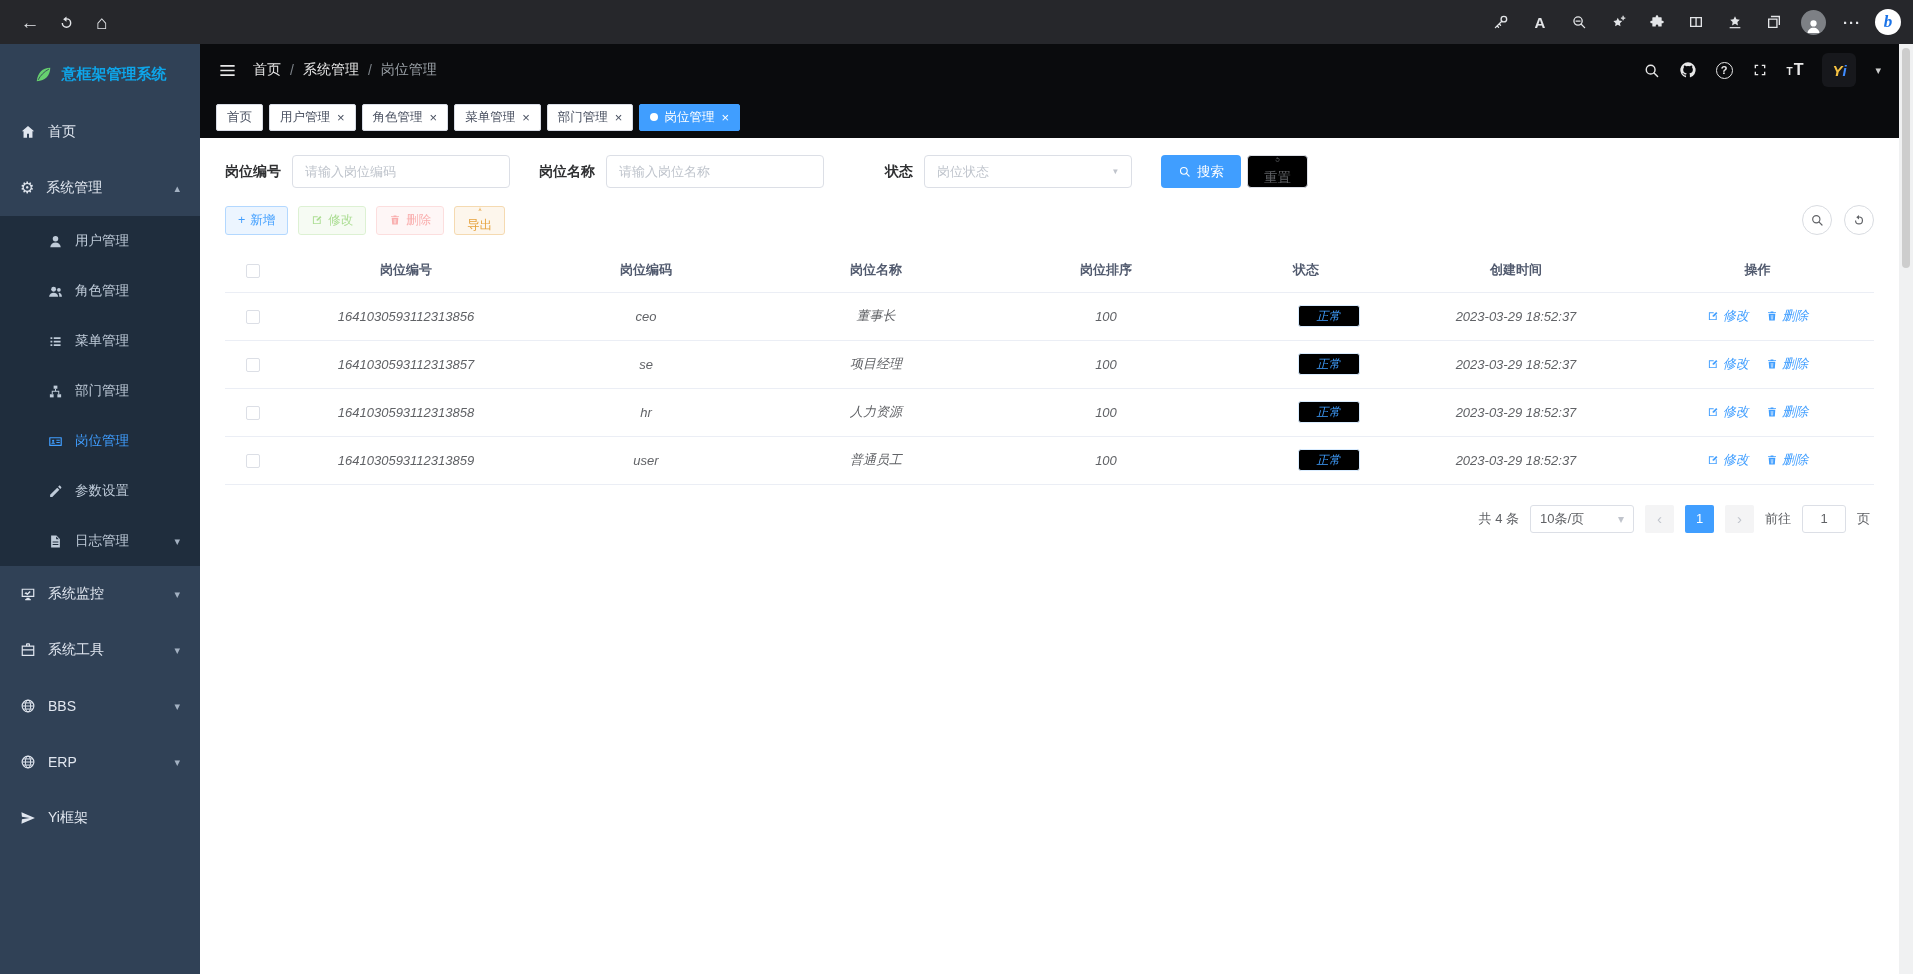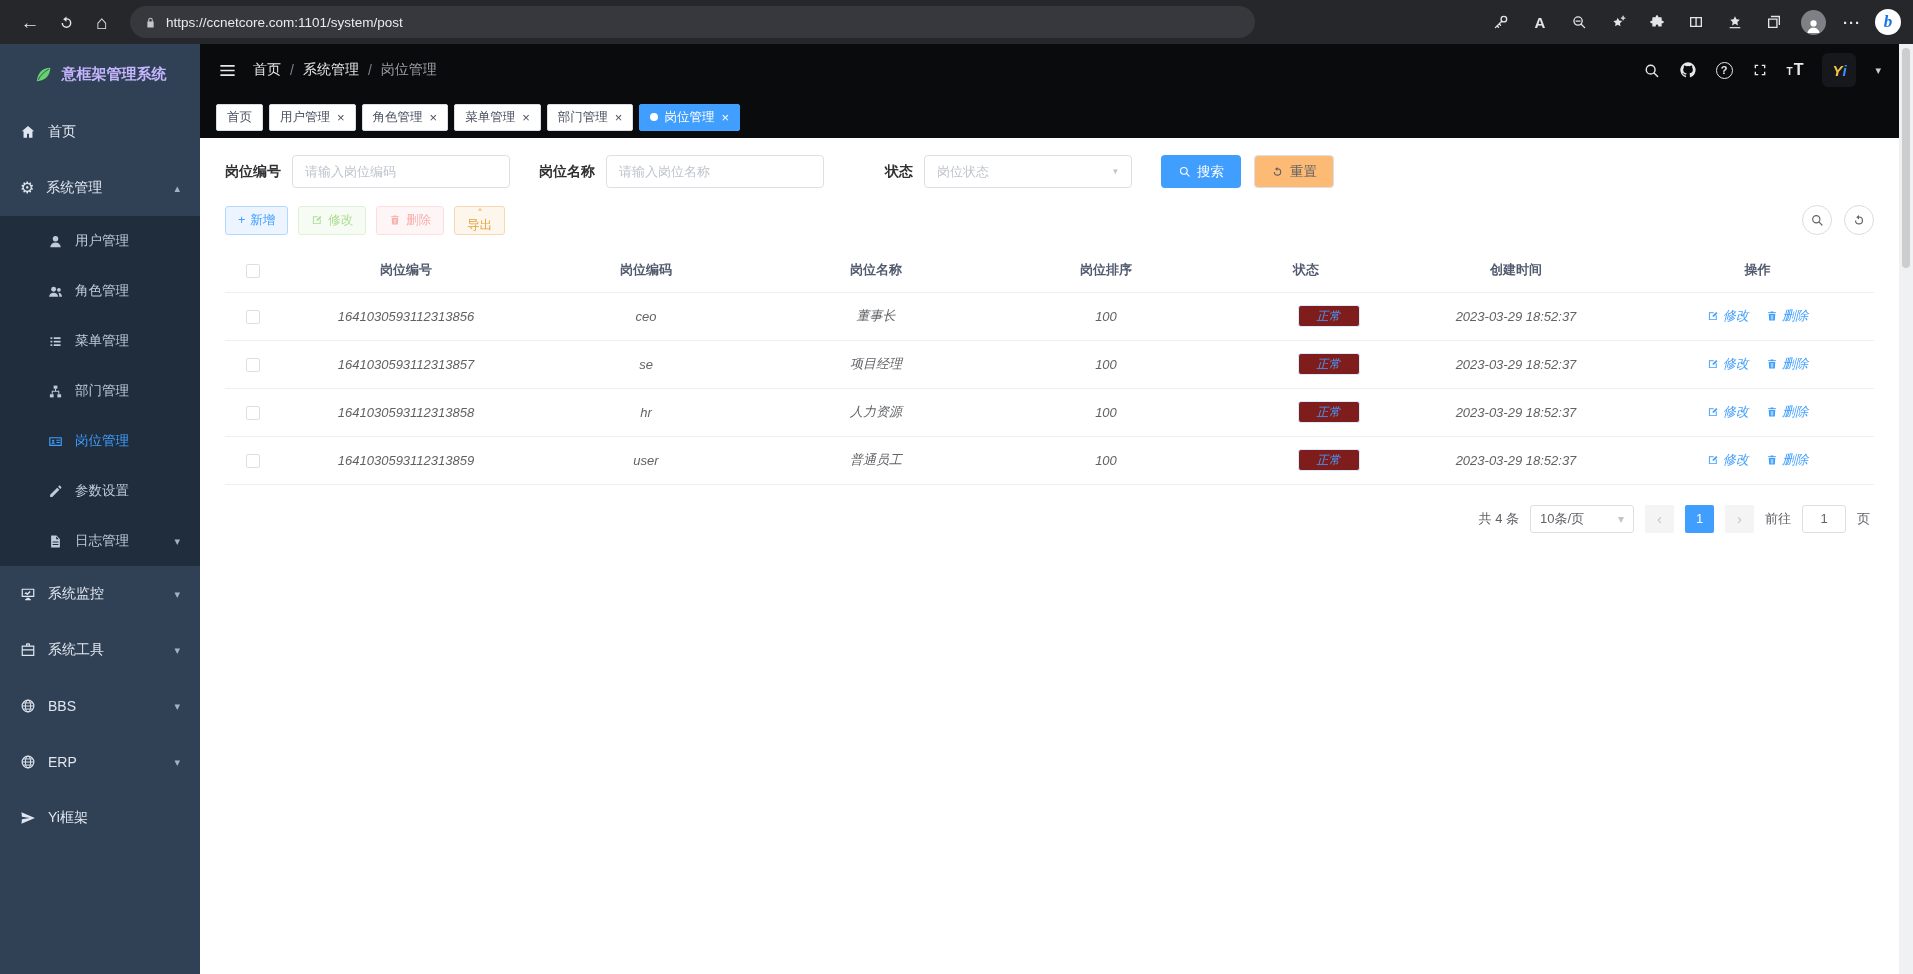--- a/index.html
+++ b/index.html
@@ -22,21 +22,21 @@
   .avatar-person { width:25px; height:25px; border-radius:50%; background:#7d8085; display:flex; align-items:flex-end; justify-content:center; overflow:hidden; color:#fff; }
   .copilot { width:26px; height:26px; border-radius:50%; background:#fff; display:flex; align-items:center; justify-content:center; cursor:pointer; }
   .cp-b { color:#1a73e8; font-weight:bold; font-style:italic; font-family:"Liberation Serif",serif; font-size:17px; }
   .more-glyph { font-size:15px; font-weight:bold; letter-spacing:1px; }
 
   
   .app { flex:1; display:flex; min-height:0; }
 
   
   .sidebar { width:200px; background:#304156; flex:0 0 auto; display:flex; flex-direction:column; overflow:hidden; }
-  .logo { height:60px; display:flex; align-items:center; justify-content:center; gap:9px; color:#c4b5fd; font-weight:600; font-size:15px; cursor:pointer; }
+  .logo { height:60px; display:flex; align-items:center; justify-content:center; gap:9px; color:#0ea5e9; font-weight:600; font-size:15px; cursor:pointer; }
   .logo svg { color:#67d06f; }
   .nav-item { height:56px; display:flex; align-items:center; padding:0 20px; gap:12px; font-size:14px; color:#e0e6ef; cursor:pointer; }
   .nav-item svg, .nav-item .glyph-ico { flex:0 0 auto; }
   .glyph-ico { font-size:16px; line-height:1; }
   .subnav { background:#1f2d3d; }
   .subnav .nav-item { height:50px; padding-left:48px; color:#bfcbd9; font-size:13.5px; }
   .nav-item.active { color:#409eff; }
   .caret { margin-left:auto; font-size:11px; color:#a3b1c2; }
 
   
@@ -69,37 +69,37 @@
   .filter-row { display:flex; align-items:center; margin-bottom:17px; }
   .f-group { display:flex; align-items:center; gap:11px; margin-right:29px; }
   .f-group.gap-lg { margin-left:32px; }
   .f-label { font-size:14px; font-weight:700; color:#303133; white-space:nowrap; }
   .f-input { width:218px; height:33px; border:1px solid #dcdfe6; border-radius:4px; padding:0 12px; font-size:13px; color:#606266; outline:none; }
   .f-input::placeholder { color:#bfc4cc; }
   .f-select { width:208px; height:33px; border:1px solid #dcdfe6; border-radius:4px; display:flex; align-items:center; justify-content:space-between; padding:0 12px; color:#bfc4cc; font-size:13px; cursor:pointer; background:#fff;font-family:Liberation Mono, monospace; }
   .sel-caret { color:#c0c4cc; font-size:12px; }
   .btn { height:33px; border-radius:4px; border:1px solid transparent; display:inline-flex; align-items:center; gap:6px; padding:0 16px; font-size:13.5px; cursor:pointer; }
   .btn-primary { background:#409eff; color:#fff; }
-  .btn-plain { background:#fdba74; border-color:#dcdfe6; color:#606266; margin-left:13px; }
+  .btn-plain { background:#000000; border-color:#dcdfe6; color:#606266; margin-left:6px;flex-direction:column; }
 
   .toolbar { display:flex; align-items:center; margin-bottom:13px; }
   .tbtn { height:29px; padding:0 12px; border-radius:3px; font-size:12.5px; display:inline-flex; align-items:center; gap:5px; border:1px solid; cursor:pointer; margin-right:10px; background:#fff; }
   .tbtn-add { color:#409eff; background:#ecf5ff; border-color:#b3d8ff; }
   .tbtn-edit { color:#67c23a; background:#f0f9eb; border-color:#c2e7b0; opacity:.55; cursor:not-allowed; }
   .tbtn-del { color:#f56c6c; background:#fef0f0; border-color:#fbc4c4; opacity:.55; cursor:not-allowed; }
   .tbtn-export { color:#e6a23c; background:#fdf6ec; border-color:#f5dab1;flex-direction:column; }
   .toolbar-right { margin-left:auto; display:flex; gap:12px; }
   .circle-btn { width:30px; height:30px; border-radius:50%; border:1px solid #d9dce1; background:#fff; display:flex; align-items:center; justify-content:center; color:#606266; cursor:pointer; }
 
   table { width:100%; border-collapse:collapse; table-layout:fixed; }
   th,td { height:48px; text-align:center; font-size:13px; border-bottom:1px solid #ebeef5; overflow:hidden; white-space:nowrap; }
   th { color:#515a6e; font-weight:700; height:44px; }
   td { color:#606266;font-style:italic; }
   .checkbox { width:14px; height:14px; border:1px solid #dcdfe6; border-radius:2px; background:#fff; display:inline-block; vertical-align:middle; cursor:pointer; }
-  .tag-status { display:inline-block; padding:4px 18px; font-size:12px; color:#409eff; background:#7f1d1d; border:1px solid #d9ecff; border-radius:3px; line-height:1;margin-left:45px; }
+  .tag-status { display:inline-block; padding:4px 18px; font-size:12px; color:#409eff; background:#000000; border:1px solid #d9ecff; border-radius:3px; line-height:1;margin-left:45px; }
   .op-link { color:#409eff; font-size:13px; display:inline-flex; align-items:center; gap:4px; cursor:pointer; margin:0 7px; }
 
   .pagination { display:flex; align-items:center; justify-content:flex-end; gap:11px; margin-top:20px; font-size:13px; color:#606266; padding-right:4px; }
   .page-size { width:104px; height:28px; border:1px solid #dcdfe6; border-radius:3px; display:flex; align-items:center; justify-content:space-between; padding:0 9px; cursor:pointer; color:#606266; }
   .pg-btn { min-width:29px; height:28px; background:#f4f4f5; border-radius:2px; display:flex; align-items:center; justify-content:center; color:#c0c4cc; font-size:15px; cursor:pointer; border:none; }
   .pg-page { min-width:29px; height:28px; border-radius:2px; display:flex; align-items:center; justify-content:center; font-size:13px; cursor:pointer; }
   .pg-page.active { background:#409eff; color:#fff; }
   .goto-input { width:44px; height:28px; border:1px solid #dcdfe6; border-radius:3px; text-align:center; font-size:13px; color:#606266; outline:none; }
 
   .pagescroll { width:14px; background:#f0f1f2; flex:0 0 auto; position:relative; }
@@ -233,26 +233,20 @@
         <span class="glyph">←</span>
       </span>
     <span class="cbtn">
         <svg class="ico" width="17" height="17">
           <use href="#i-refresh"></use>
         </svg>
       </span>
     <span class="cbtn">
         <span class="glyph">⌂</span>
       </span>
-    <div class="urlbar">
-      <svg class="ico" width="13" height="13">
-          <use href="#i-lock"></use>
-        </svg>
-      <span>https://ccnetcore.com:1101/system/post</span>
-    </div>
     <div class="chrome-right">
       <span class="cbtn small">
           <svg class="ico" width="16" height="16">
             <use href="#i-key"></use>
           </svg>
         </span>
       <span class="cbtn small">
           <span class="ra">A</span>
         </span>
       <span class="cbtn small">

